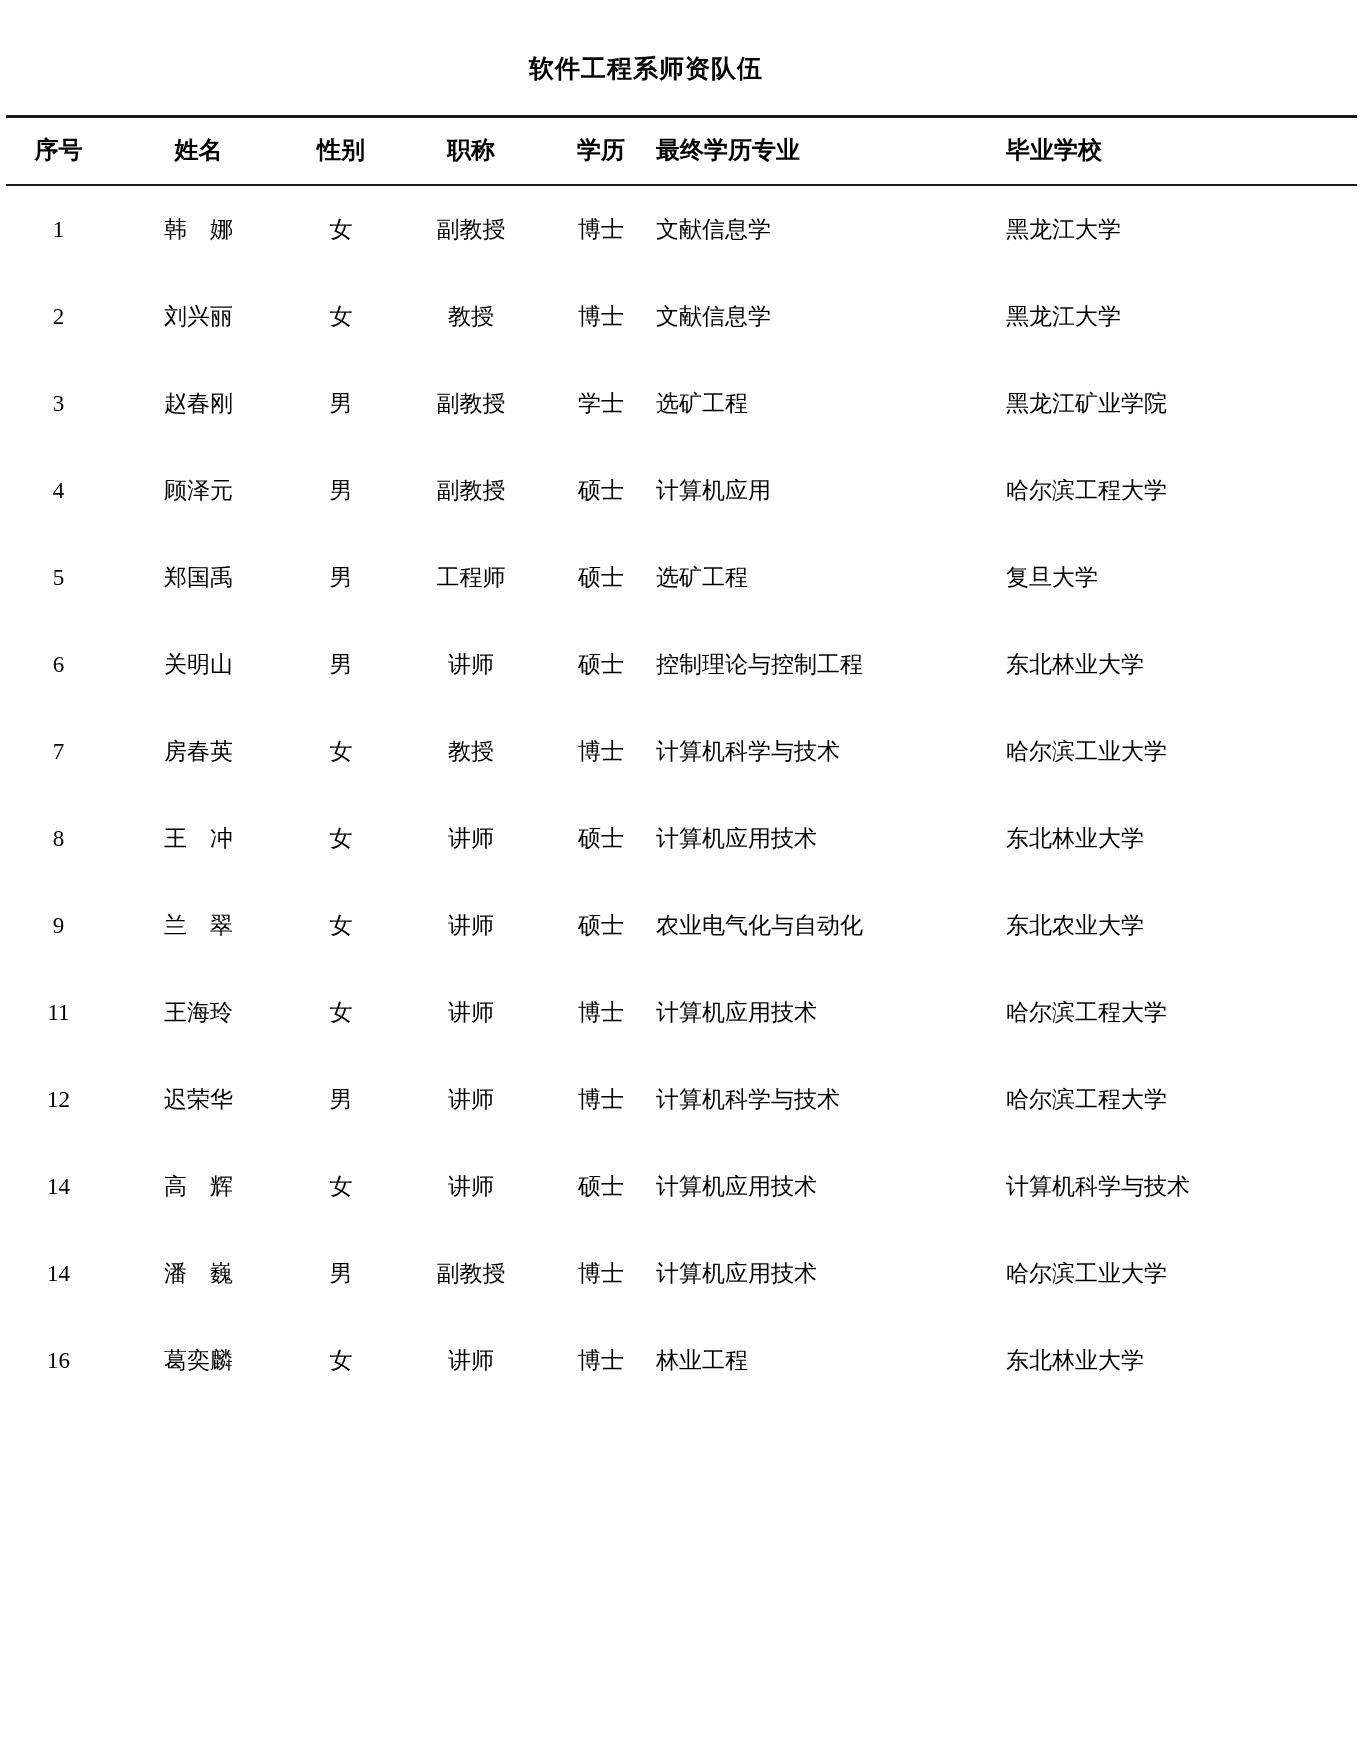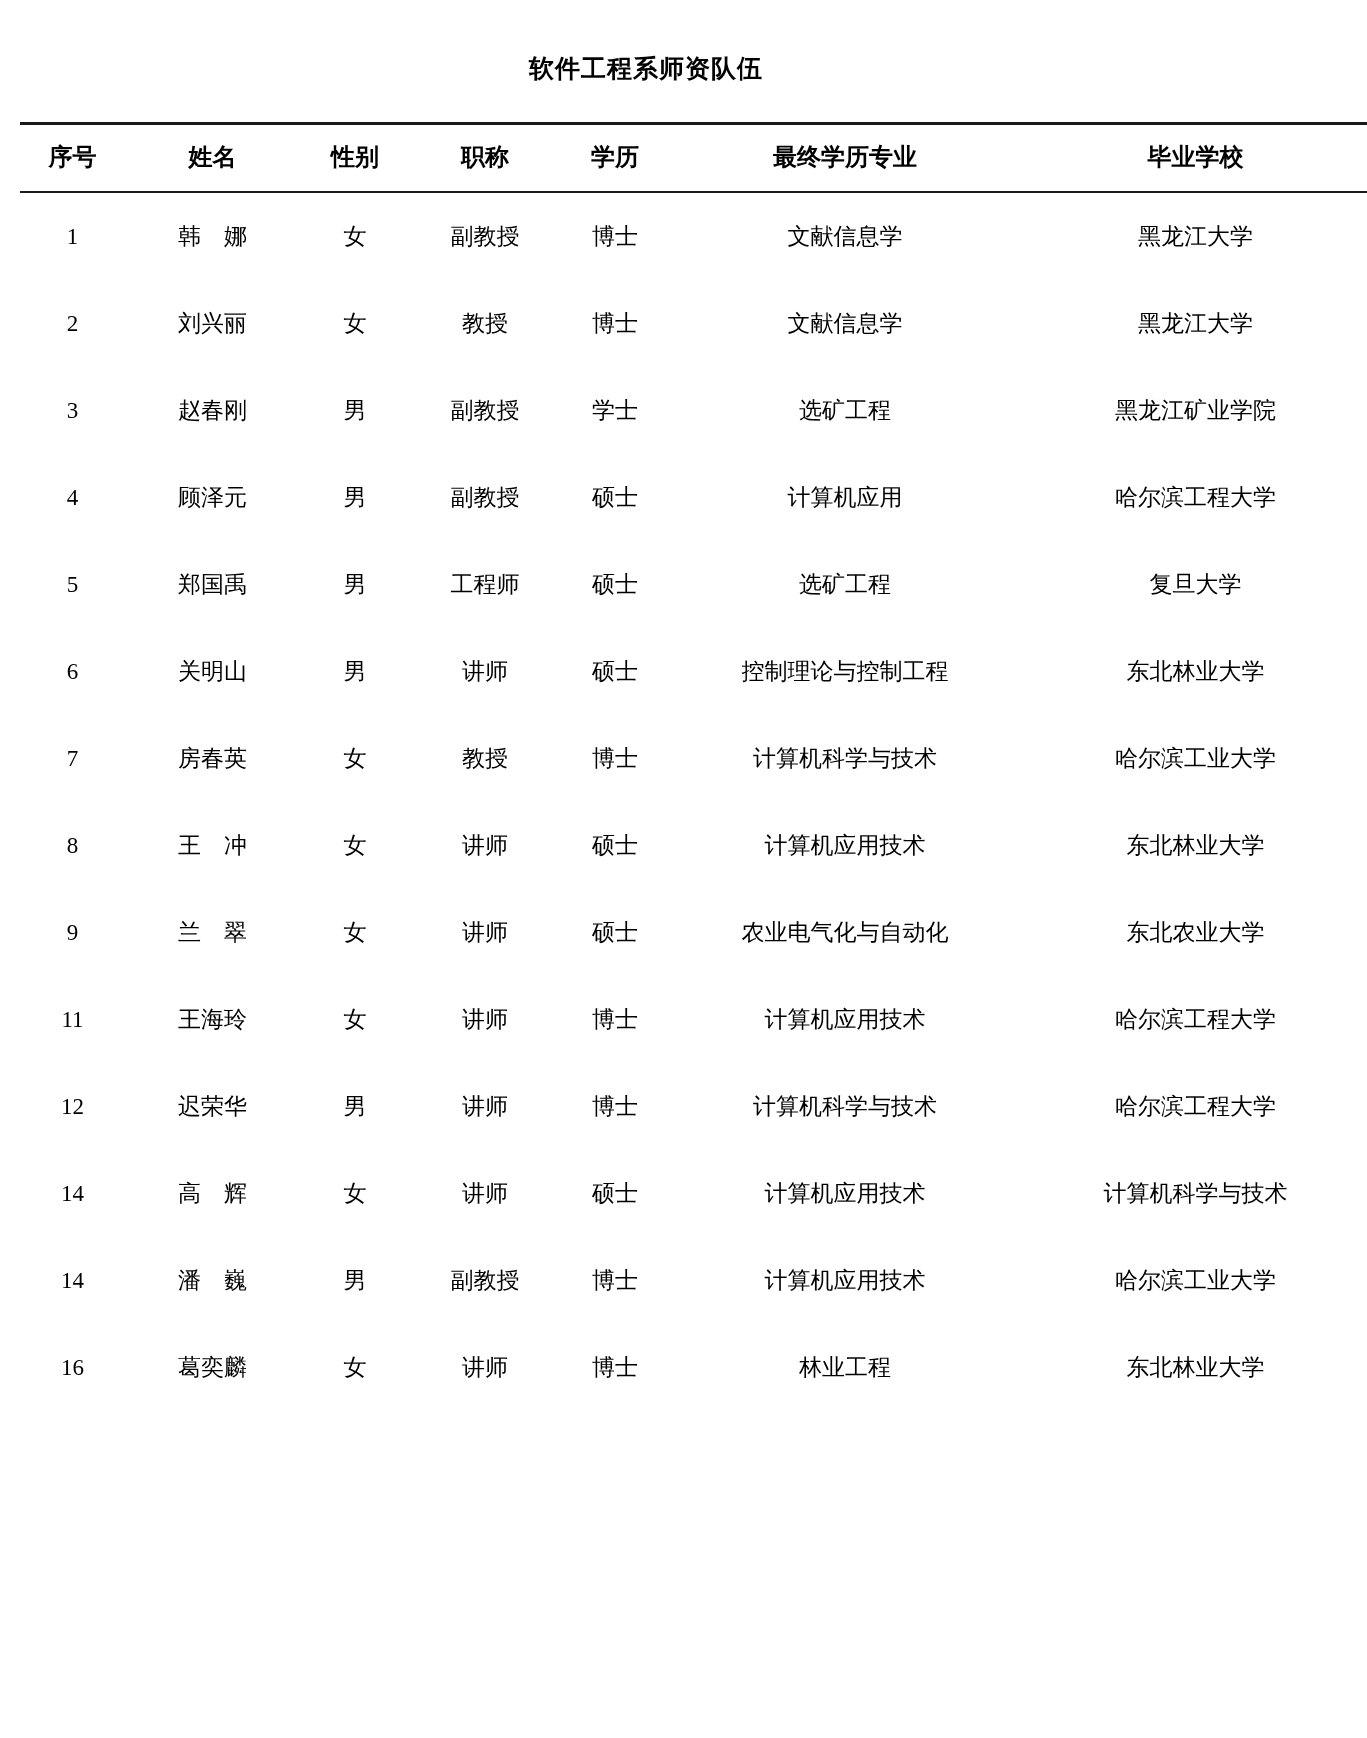--- a/index.html
+++ b/index.html
@@ -9,34 +9,34 @@
   }
   body {
     width: 1367px;
     min-height: 1738px;
     font-family: "Liberation Serif", "DejaVu Serif", serif;
     color: #000000;
   }
   .page {
     width: 1292px;
     box-sizing: border-box;
-    padding: 0 20px;
+    padding: 0 6px;
   }
   .doc-title {
     text-align: center;
     font-family: "Liberation Sans", "DejaVu Sans", sans-serif;
     font-weight: bold;
     font-size: 25px;
     letter-spacing: 1px;
     padding-top: 52px;
     padding-bottom: 24px;
   }
   table.faculty {
     width: 1351px;
-    margin: 13px auto;
+    margin: 6px auto;
     border-collapse: collapse;
     table-layout: fixed;
   }
   table.faculty thead th {
     font-family: "Liberation Sans", "DejaVu Sans", sans-serif;
     font-weight: bold;
     font-size: 24px;
     padding: 16px 0 18px 0;
     white-space: nowrap;
   }
@@ -52,21 +52,21 @@
   
   col.c-index  { width: 105px; }
   col.c-name   { width: 175px; }
   col.c-gender { width: 110px; }
   col.c-title  { width: 150px; }
   col.c-degree { width: 110px; }
   col.c-major  { width: 350px; }
   col.c-school { width: 351px; }
 
   .ta-center { text-align: center; }
-  .ta-left   { text-align: center; }
+  .ta-left   { text-align: left; }
 
   td.major, th.major-h { padding-left: 18px; }
   td.school, th.school-h { padding-left: 28px; }
 </style>
 </head>
 <body>
 
 <div class="page">
 
   <div class="doc-title">软件工程系师资队伍</div>

